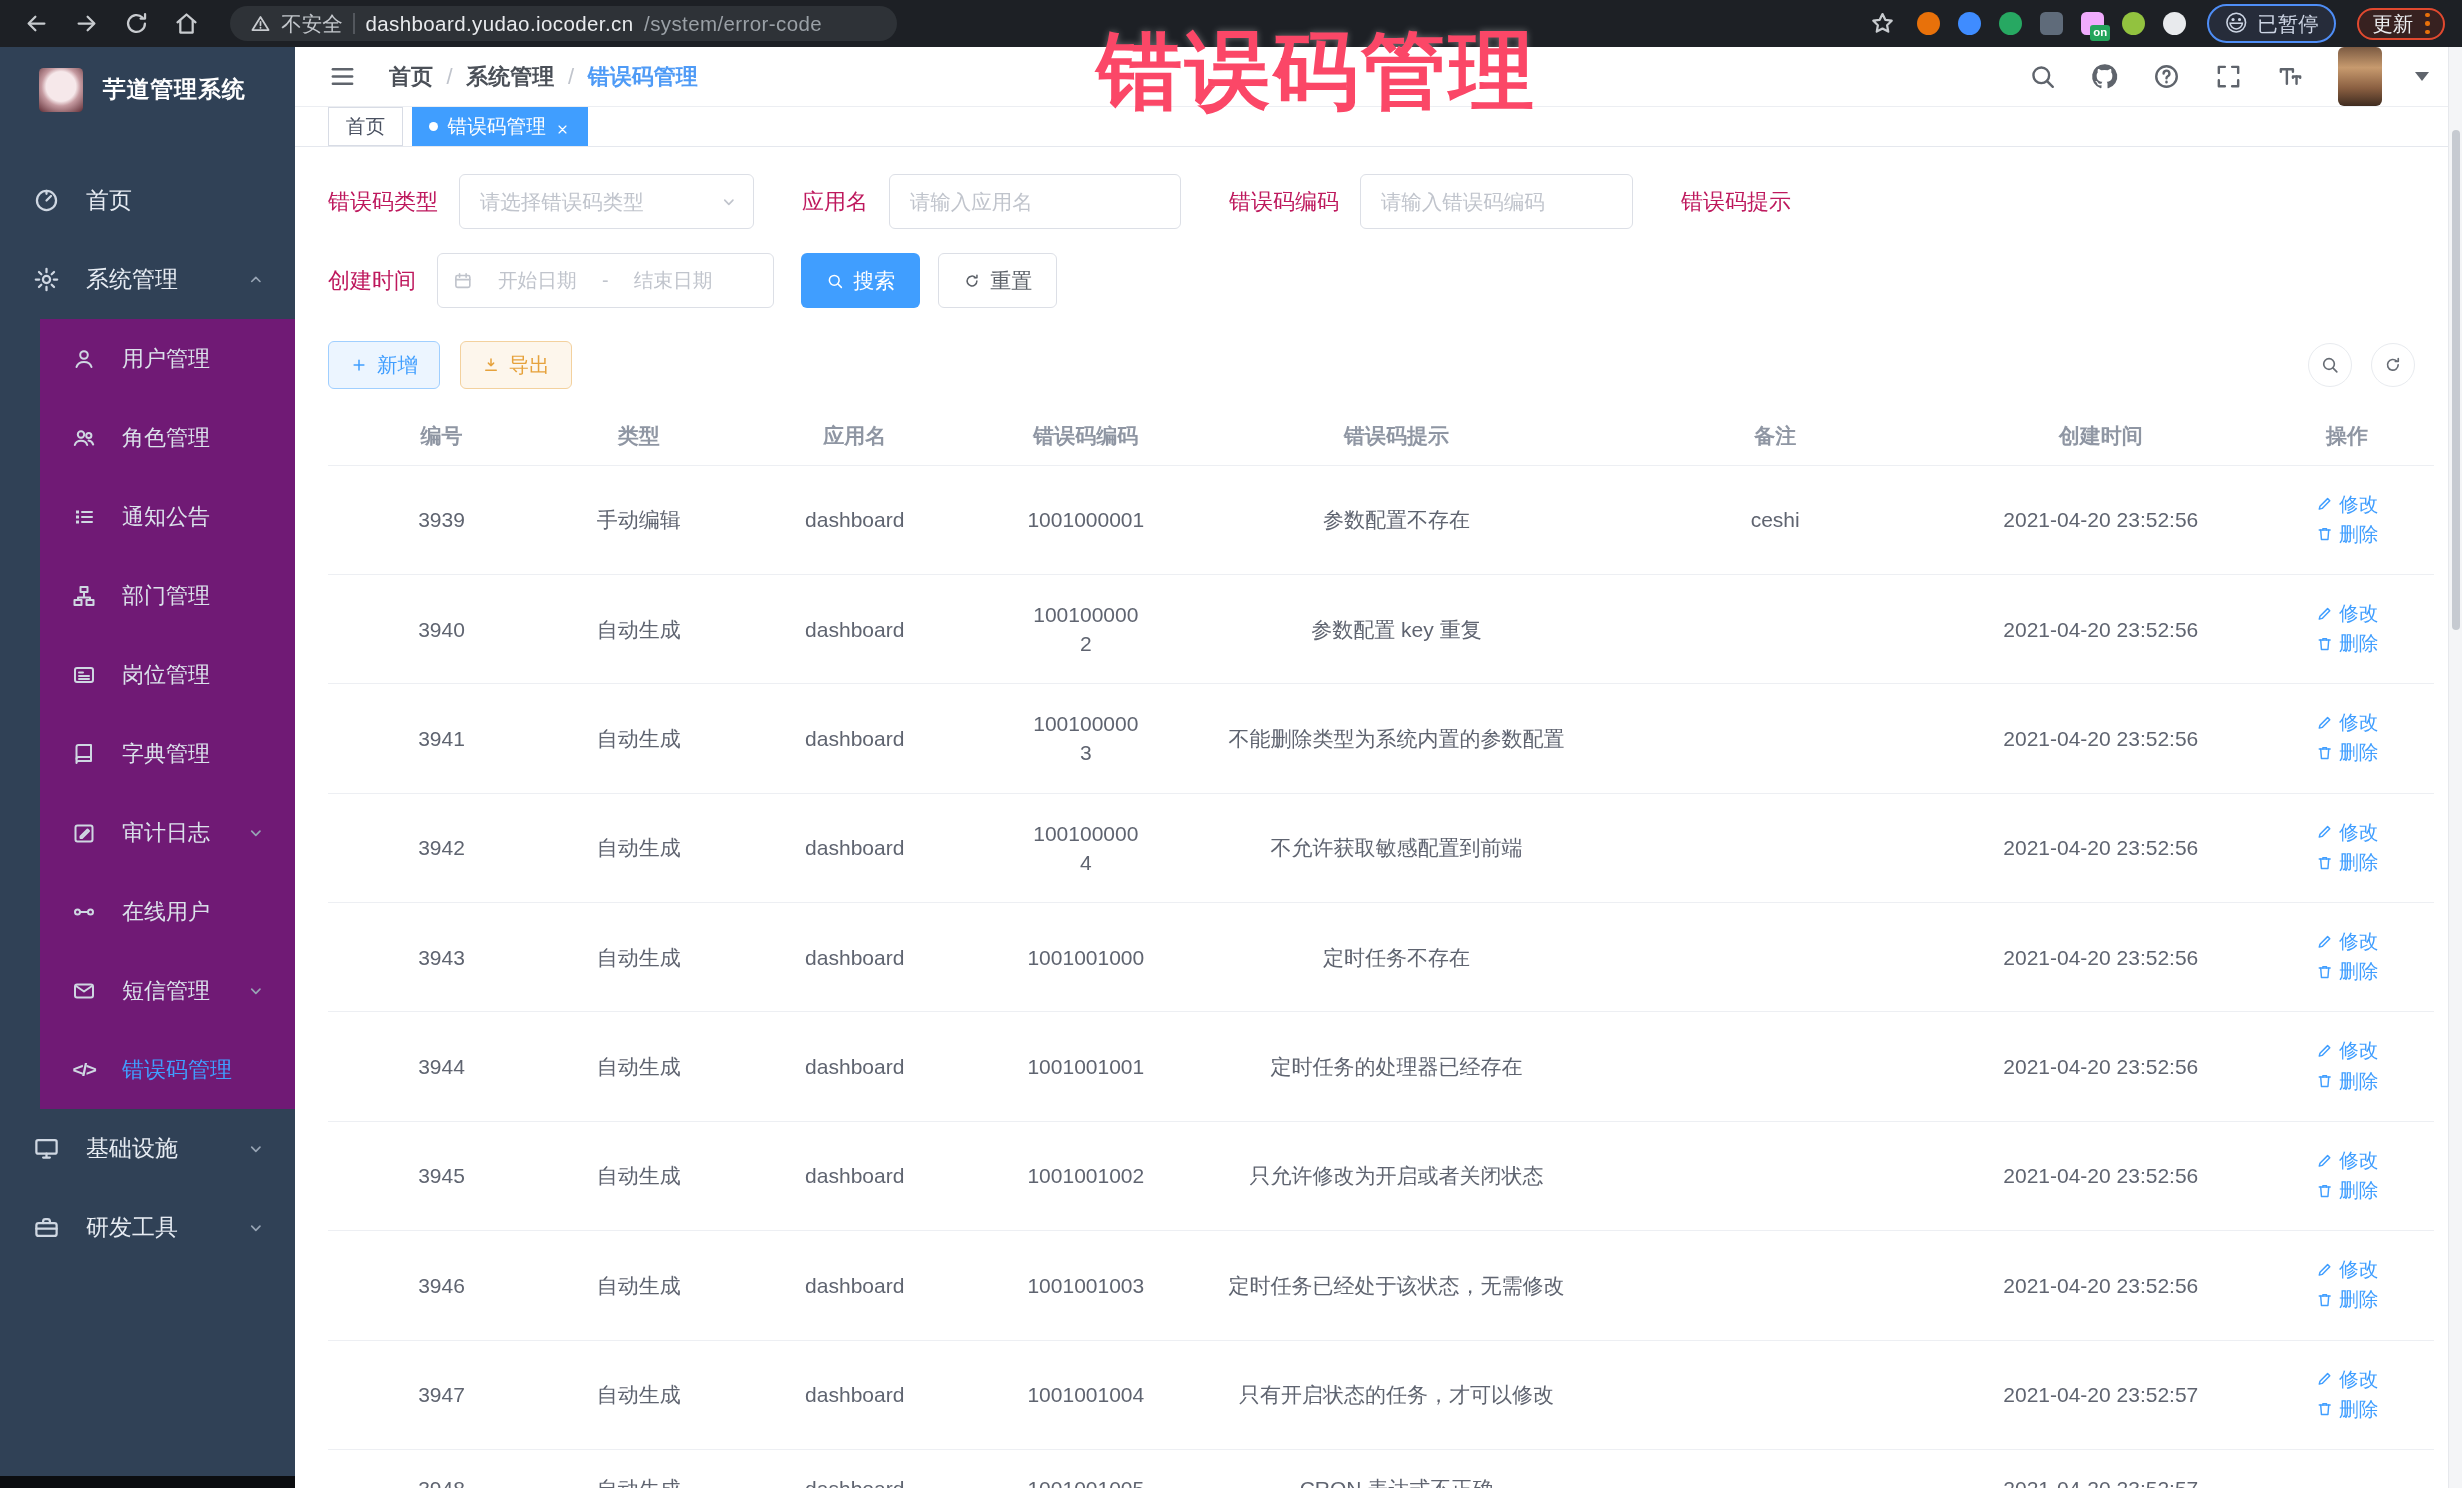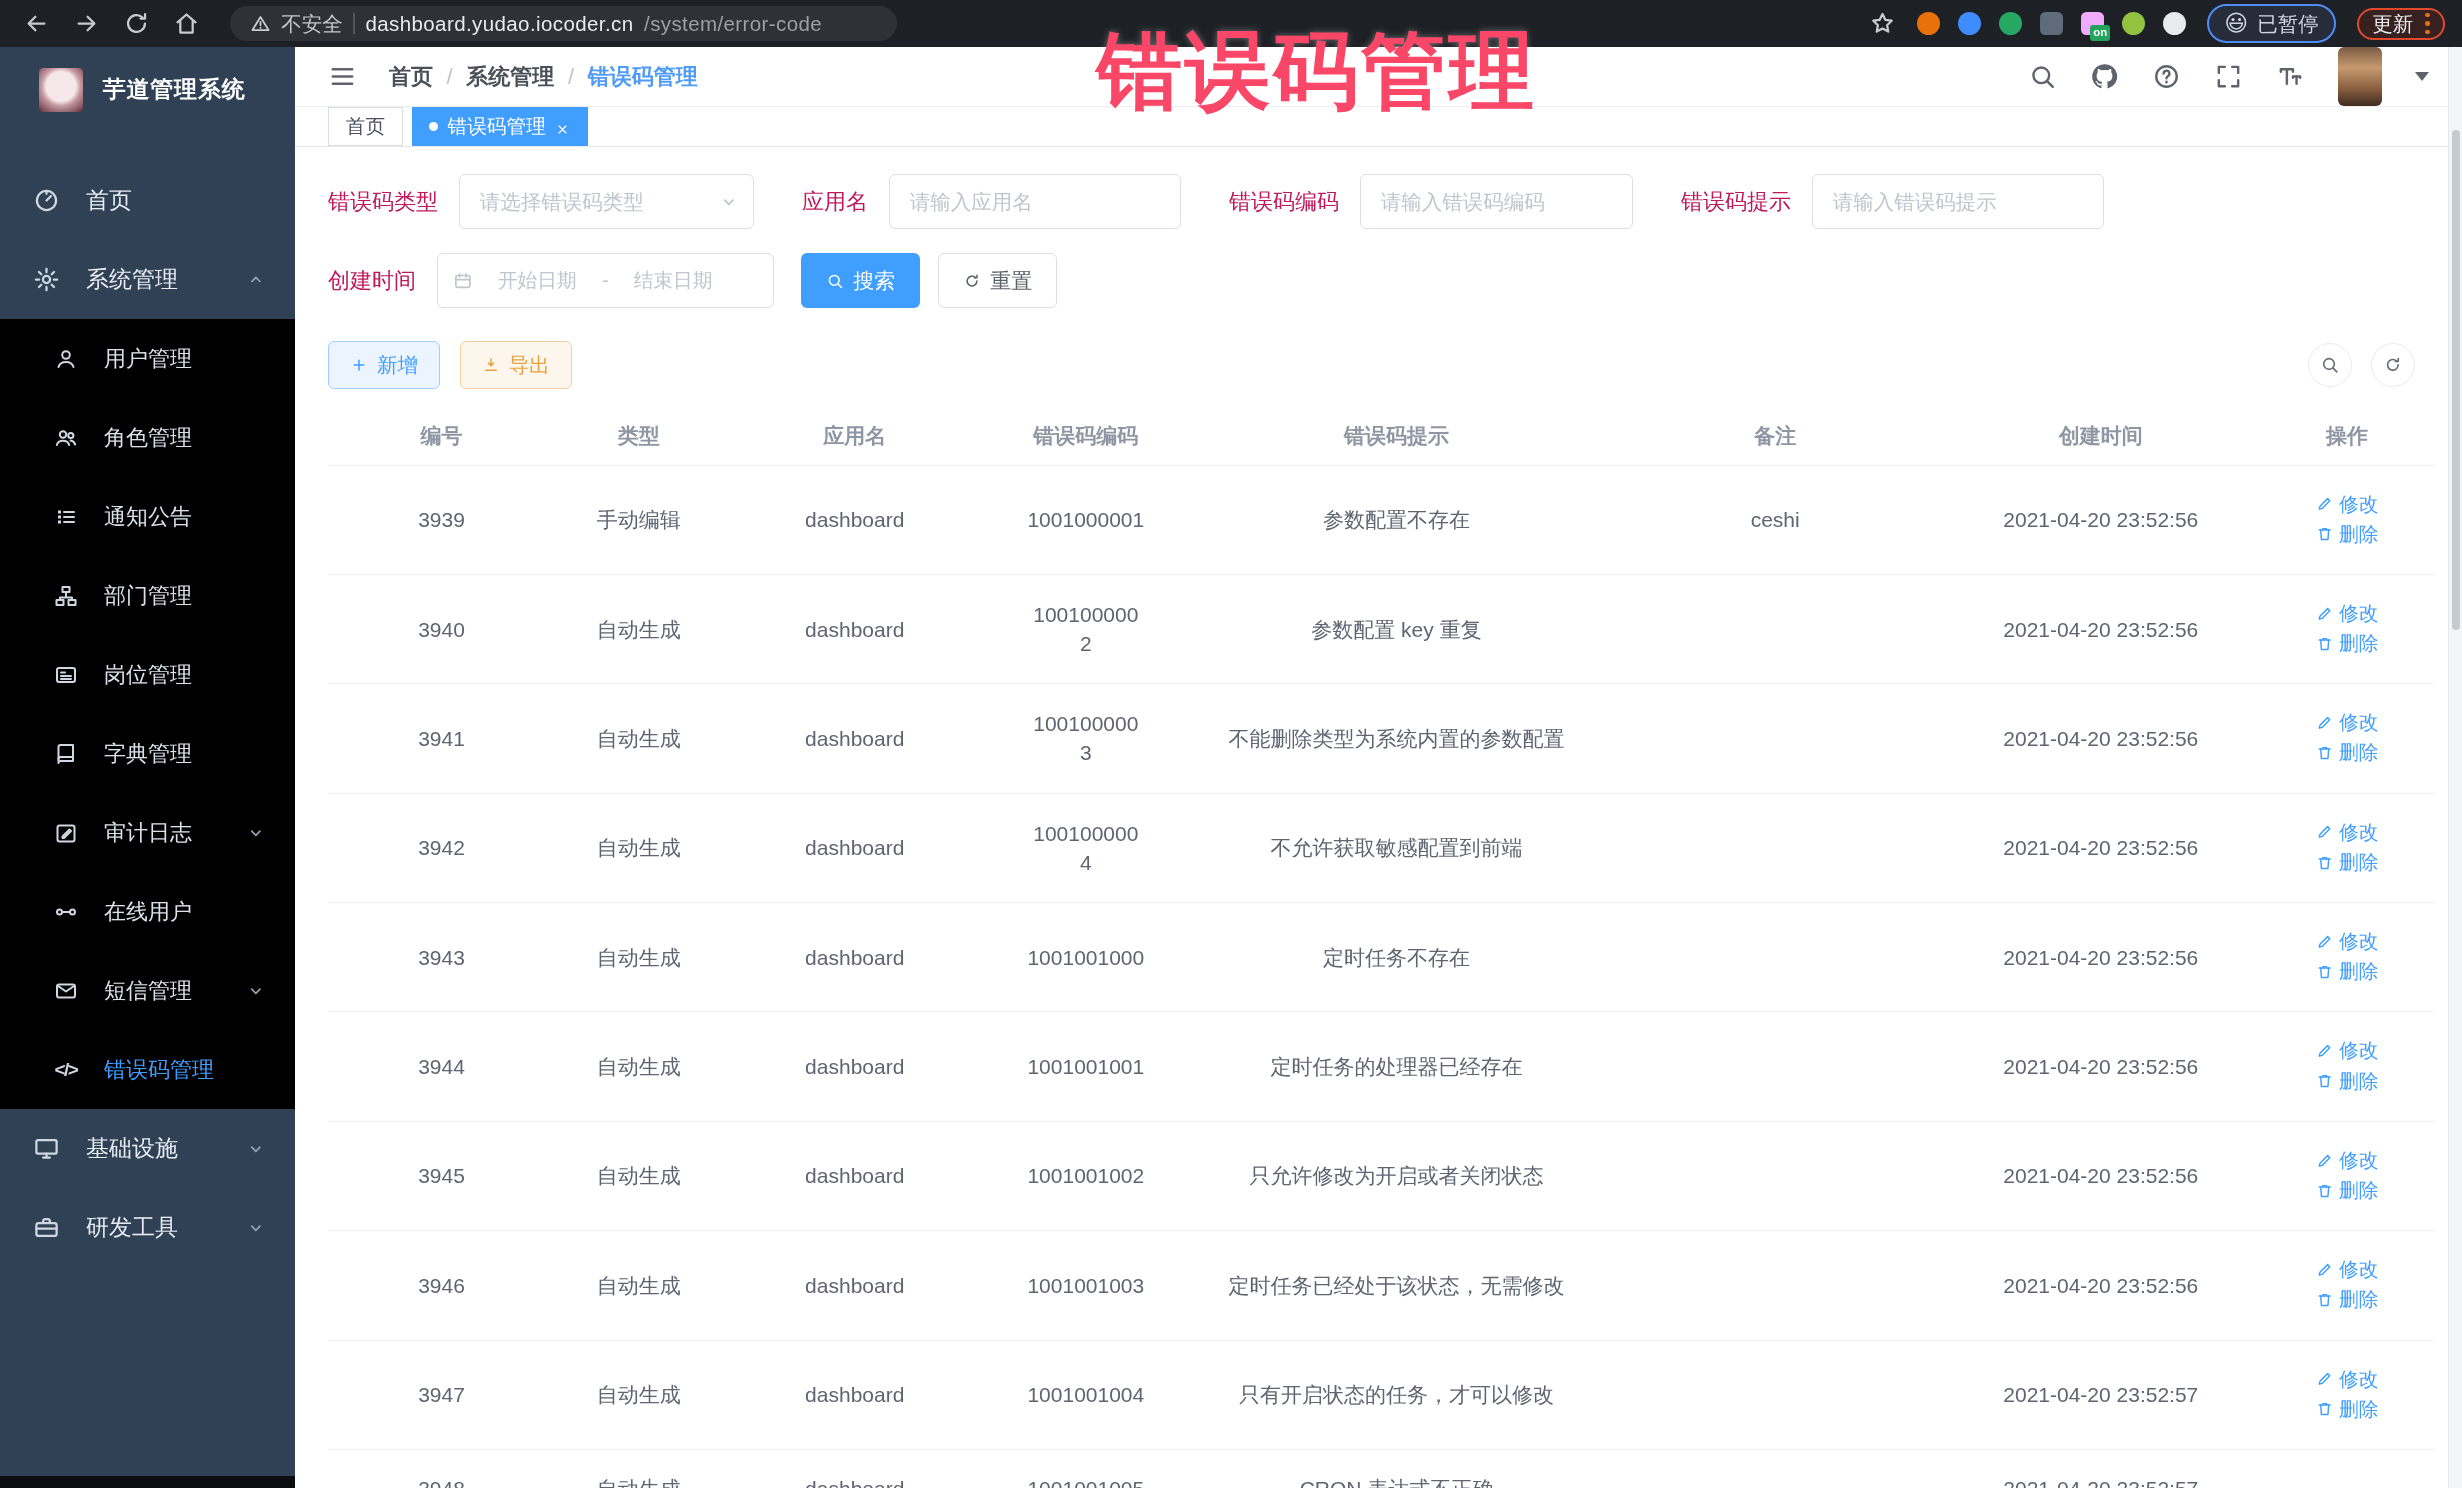--- a/index.html
+++ b/index.html
@@ -32,21 +32,21 @@
   .app { position:absolute; top:47px; left:0; right:0; bottom:0; display:flex; }
   .sidebar { width:295px; background:#304156; flex:none; position:relative; overflow:hidden; }
   .sidebar::after { content:""; position:absolute; left:0; right:0; bottom:0; height:12px; background:#0b0d10; }
   .logo-row { height:85px; display:flex; align-items:center; padding-left:39px; gap:19.7px; }
   .logo-img { width:44px; height:44px; border-radius:4.5px; flex:none;
     background: radial-gradient(circle at 50% 42%, #f6e8ea 0 44%, #c59aa0 58%, #5f2d35 100%); }
   .app-title { color:#ffffff; font-size:23px; font-weight:700; letter-spacing:0.8px; }
   #side-menu { padding-top:29px; }
   .mi { height:79px; display:flex; align-items:center; padding:0 29px 0 33px; color:#e7ecf3; font-size:23px; cursor:pointer; }
   .mi .mic { width:27px; height:27px; color:#cfd7e2; margin-right:26px; flex:none; display:flex; align-items:center; justify-content:center; }
-  .mi.sub { background:#000000; padding-left:54px; font-size:22px; color:#dbe2eb; }
+  .mi.sub { background:#701a75; padding-left:32px; font-size:22px; color:#dbe2eb;margin-left:40px; }
   .mi.sub .mic { width:24px; height:24px; }
   .mi.active .mlabel { color:#409EFF; }
   .mchev { width:19.7px; height:19.7px; margin-left:auto; color:#97a4b4; flex:none; }
   .code-ic { font-size:19px; font-weight:700; letter-spacing:-1.5px; color:#cfd7e2; white-space:nowrap; }
 
   .main { flex:1; display:flex; flex-direction:column; background:#fff; min-width:0; }
 
   
   .navbar { height:82px; display:flex; align-items:center; padding:0 33px; border-bottom:1.5px solid #eceef2; }
   .hicon { width:29px; height:29px; color:#5f646c; flex:none; }
@@ -430,21 +430,20 @@
           <div class="fitem">
             <label>应用名</label>
             <input class="tinput w385" placeholder="请输入应用名" style="">
           </div>
           <div class="fitem">
             <label>错误码编码</label>
             <input class="tinput w360" placeholder="请输入错误码编码" style="">
           </div>
           <div class="fitem">
             <label>错误码提示</label>
-            <input class="tinput w385" placeholder="请输入错误码提示" style="">
           </div>
         </div>
 
         <div class="filter-row row2">
           <div class="fitem" style="margin-right:13.6px;">
             <label>创建时间</label>
             <div class="drange">
               <span class="sicon">
                   <svg viewBox="0 0 24 24" fill="none" stroke="currentColor" stroke-width="2" stroke-linecap="round" stroke-linejoin="round">
                     <rect x="3.5" y="5.5" width="17" height="14.5" rx="2"></rect>

